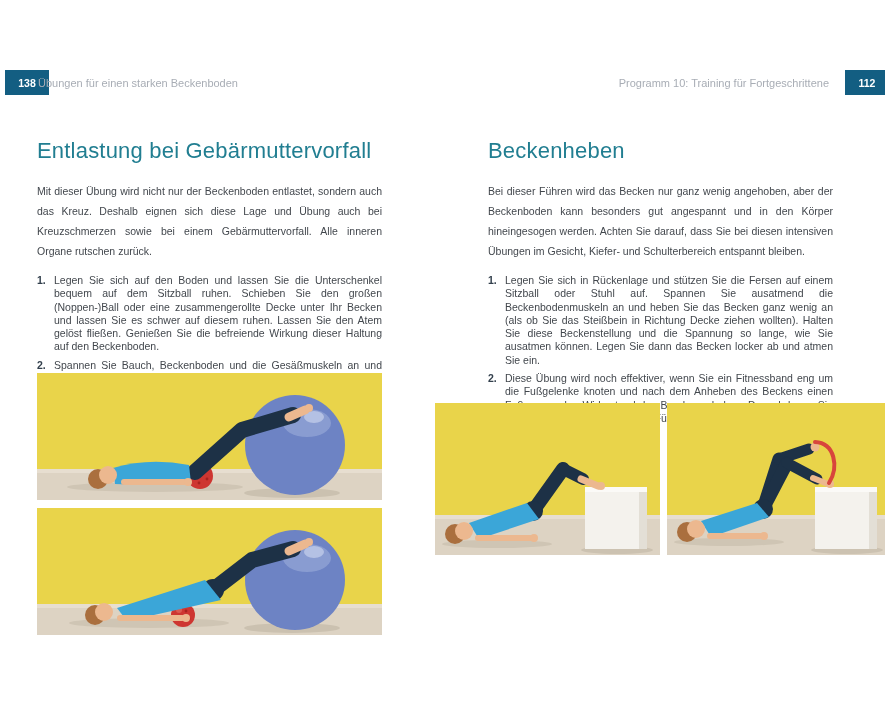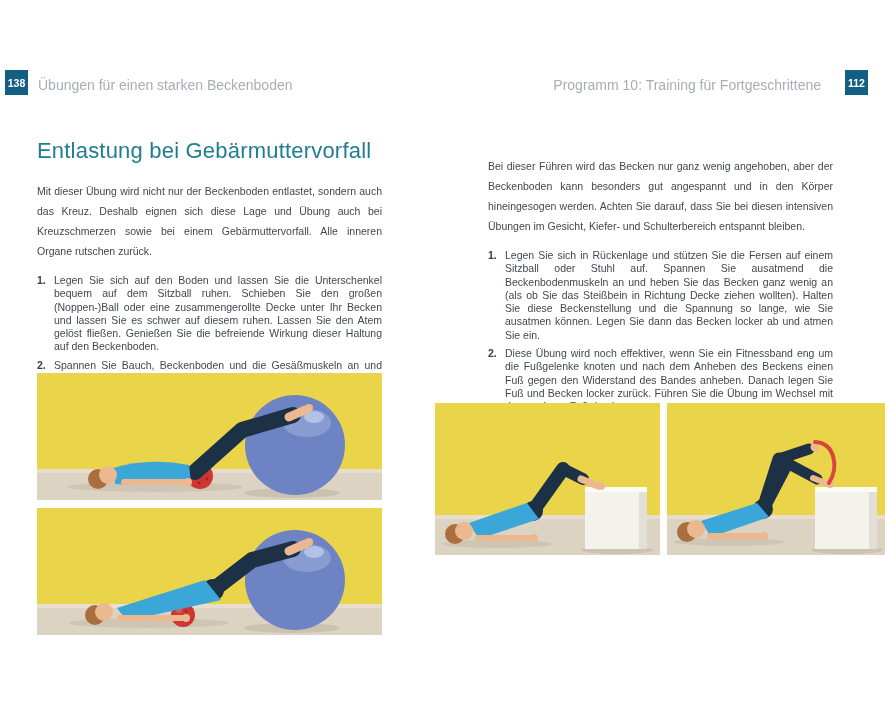--- a/index.html
+++ b/index.html
@@ -1,24 +1,24 @@
 <!DOCTYPE html>
 <html><head>
 <meta charset="utf-8">
 <style>
   html,body{margin:0;padding:0;background:#ffffff;}
   .spread{position:relative;width:885px;height:708px;background:#ffffff;overflow:hidden;
           font-family:"Liberation Sans",sans-serif;}
-  .pagenum{position:absolute;top:70px;width:23px;height:25px;background:#135e82;color:#ffffff;
+  .pagenum{position:absolute;top:70px;width:44px;height:25px;background:#135e82;color:#ffffff;
            font-size:10.5px;font-weight:bold;display:flex;align-items:center;justify-content:center;}
   .pagenum.pn-left{left:5px;}
   .pagenum.pn-right{left:845px;}
-  .runhead{position:absolute;top:77px;font-size:14px;color:#a8adb5;}
+  .runhead{position:absolute;top:77px;font-size:11px;color:#a8adb5;}
   .runhead.rh-left{left:38px;}
-  .runhead.rh-right{right:64px;text-align:right;}
+  .runhead.rh-right{right:56px;text-align:right;}
   .col{position:absolute;top:138px;width:345px;}
   .col.col-left{left:37px;}
   .col.col-right{left:488px;}
   .heading{margin:0;font-size:22px;line-height:25px;font-weight:normal;color:#217e91;letter-spacing:0.2px;}
   .intro{margin:18px 0 0 0;font-size:10.5px;line-height:20px;color:#42474d;text-align:justify;}
   ol.steps{list-style:none;margin:13px 0 0 0;padding:0;}
   ol.steps li{position:relative;padding-left:17px;font-size:10.5px;line-height:13.3px;color:#42474d;
               text-align:justify;margin-bottom:5px;}
   .stepnum{position:absolute;left:0;top:0;font-weight:bold;color:#33404d;}
   .photo{position:absolute;overflow:hidden;}
@@ -47,20 +47,21 @@
         <span>Legen Sie sich auf den Boden und lassen Sie die Unterschenkel bequem auf dem Sitzball ruhen. Schieben Sie den großen (Noppen-)Ball oder eine zusammengerollte Decke unter Ihr Becken und lassen Sie es schwer auf diesem ruhen. Lassen Sie den Atem gelöst fließen. Genießen Sie die befreiende Wirkung dieser Haltung auf den Beckenboden.</span>
       </li>
       <li>
         <span class="stepnum">2.</span>
         <span>Spannen Sie Bauch, Beckenboden und die Gesäßmuskeln an und heben Sie das Becken an. Halten Sie die Spannung und atmen Sie dabei aus. Danach legen Sie das Becken wieder auf dem Noppenball ab und atmen gelöst ein.</span>
       </li>
     </ol>
   </section>
 
   <section class="col col-right">
+    <h1 class="heading">Beckenheben</h1>
     <p class="intro">Bei dieser Führen wird das Becken nur ganz wenig angehoben, aber der Beckenboden kann besonders gut angespannt und in den Körper hineingesogen werden. Achten Sie darauf, dass Sie bei diesen intensiven Übungen im Gesicht, Kiefer- und Schulterbereich entspannt bleiben.</p>
     <ol class="steps">
       <li>
         <span class="stepnum">1.</span>
         <span>Legen Sie sich in Rückenlage und stützen Sie die Fersen auf einem Sitzball oder Stuhl auf. Spannen Sie ausatmend die Beckenbodenmuskeln an und heben Sie das Becken ganz wenig an (als ob Sie das Steißbein in Richtung Decke ziehen wollten). Halten Sie diese Beckenstellung und die Spannung so lange, wie Sie ausatmen können. Legen Sie dann das Becken locker ab und atmen Sie ein.</span>
       </li>
       <li>
         <span class="stepnum">2.</span>
         <span>Diese Übung wird noch effektiver, wenn Sie ein Fitnessband eng um die Fußgelenke knoten und nach dem Anheben des Beckens einen Fuß gegen den Widerstand des Bandes anheben. Danach legen Sie Fuß und Becken locker zurück. Führen Sie die Übung im Wechsel mit dem anderen Fuß durch.</span>
       </li>

